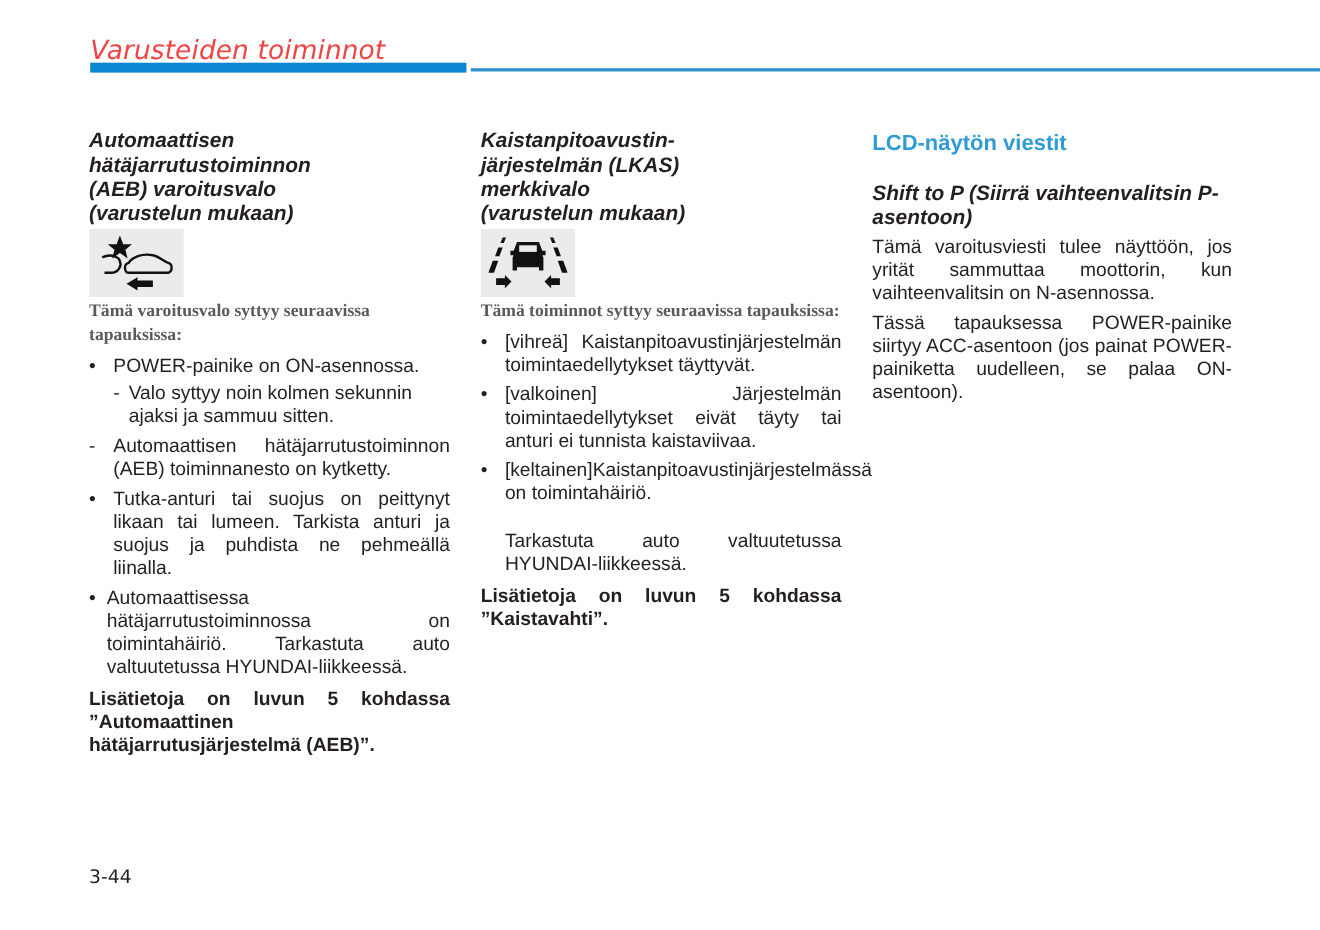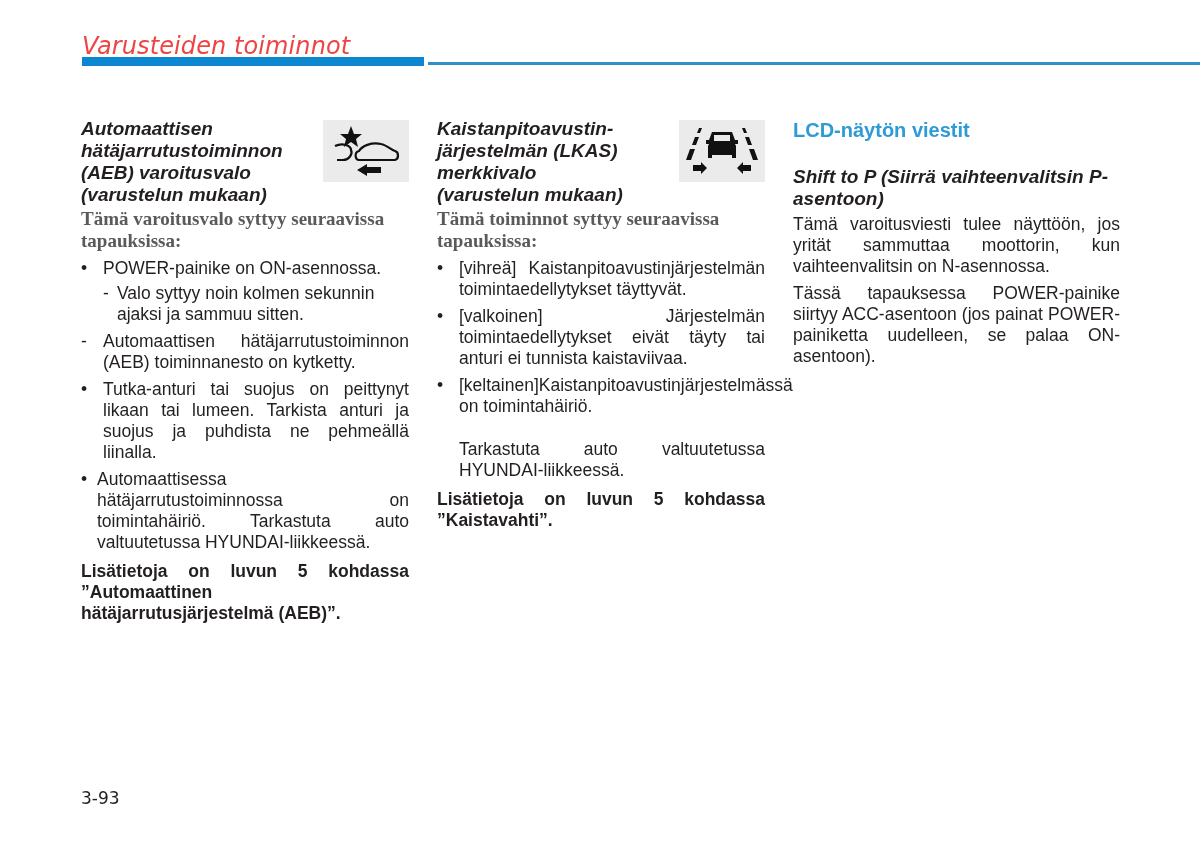--- a/index.html
+++ b/index.html
@@ -4,24 +4,24 @@
 <style>
   html, body { margin:0; padding:0; background:#ffffff; }
   body { width:1200px; height:845px; position:relative; overflow:hidden; font-family:"Liberation Sans", sans-serif; color:#231f20; }
   .hdr-title { position:absolute; left:82px; top:32px; font-family:"DejaVu Sans", sans-serif; font-size:24px; color:#ef4444; letter-spacing:0.1px;font-style:italic; }
   .hdr-bar-thick { position:absolute; left:82px; top:57px; width:342px; height:9px; background:#0a87d0; }
   .hdr-bar-thin { position:absolute; left:428px; top:62px; width:772px; height:3px; background:#2f8fcb; }
   .col { position:absolute; top:118px; width:328px; }
   .col1 { left:81px; }
   .col2 { left:437px; }
   .col3 { left:793px; width:327px; }
-  .head-row { display:flex; justify-content:space-between; align-items:flex-start; }
+  .head-row { display:flex; align-items:flex-start;flex-direction:column; }
   .h-italic { font-weight:bold; font-style:italic; font-size:19px; line-height:22px; color:#231f20; }
   .icon-box { width:86px; height:62px; background:#ebebeb; display:flex; align-items:center; justify-content:center; flex-shrink:0; margin-top:2px; }
-  .serif-intro { font-family:"Liberation Serif", serif; font-weight:bold; font-size:19px; line-height:22px; color:#5a5a5a; margin-top:2px; }
+  .serif-intro { font-family:"Liberation Serif", serif; font-weight:bold; font-size:16px; line-height:22px; color:#5a5a5a; margin-top:2px; }
   .p { font-size:17.5px; line-height:21px; text-align:justify; color:#231f20; }
   .li { position:relative; padding-left:22px; margin-top:6px; font-size:17.5px; line-height:21px; text-align:justify; }
   .li .mk { position:absolute; left:0; top:0; }
   .sub { padding-left:22px; margin-top:4px; font-size:17.5px; line-height:21px; }
   .sub-dash { position:relative; padding-left:14px; }
   .sub-dash .mk { position:absolute; left:0; }
   .bold-ref { font-weight:bold; font-size:17.5px; line-height:21px; text-align:justify; margin-top:8px; }
   .lcd-title { font-weight:bold; font-size:20px; line-height:24px; color:#2f9bd6; }
   .col3 .h-italic { margin-top:24px; }
   .col3 .p { margin-top:4px; }
@@ -91,13 +91,13 @@
   <div class="bold-ref">Lisätietoja on luvun 5 kohdassa ”Kaistavahti”.</div>
 </div>
 
 <div class="col col3">
   <div class="lcd-title">LCD-näytön viestit</div>
   <div class="h-italic">Shift to P (Siirrä vaihteenvalitsin P-asentoon)</div>
   <div class="p">Tämä varoitusviesti tulee näyttöön, jos yrität sammuttaa moottorin, kun vaihteenvalitsin on N-asennossa.</div>
   <div class="p" style="margin-top:6px;">Tässä tapauksessa POWER-painike siirtyy ACC-asentoon (jos painat POWER-painiketta uudelleen, se palaa ON-asentoon).</div>
 </div>
 
-<div class="page-num">3-93</div>
+<div class="page-num">3-44</div>
 
 </body></html>

